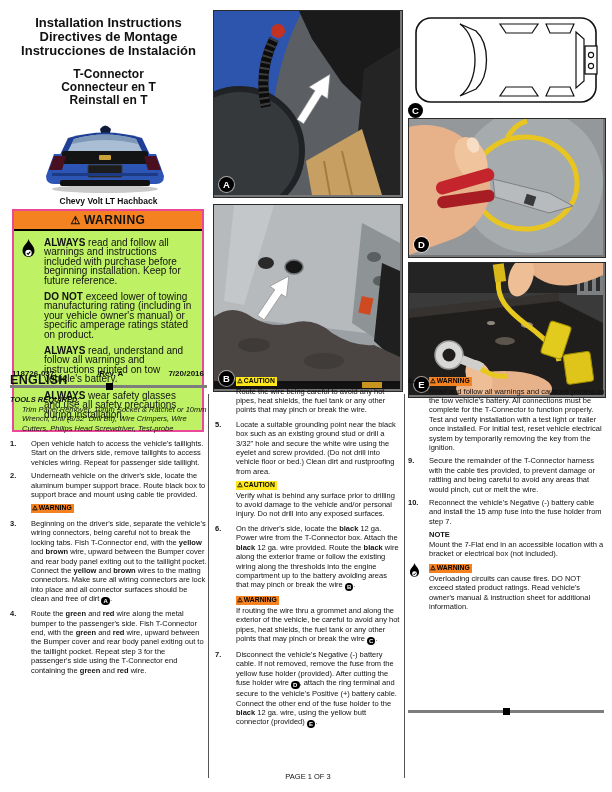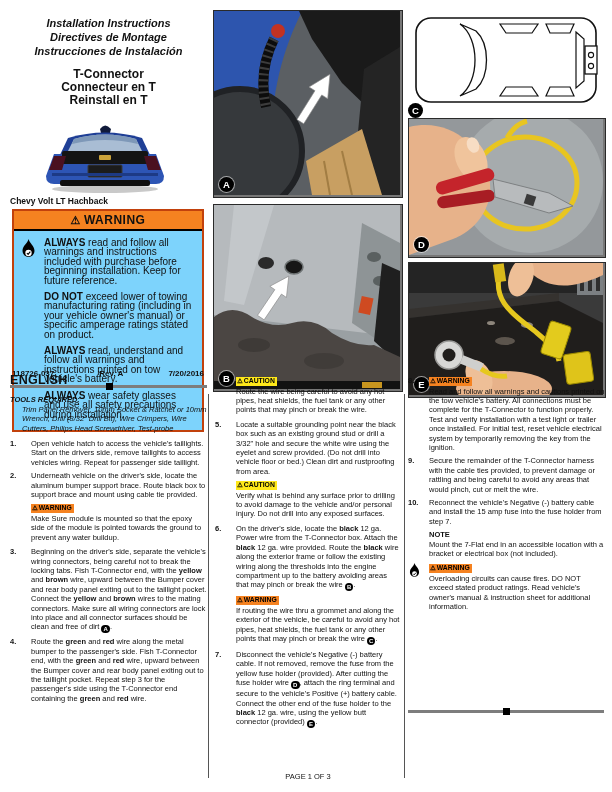--- a/index.html
+++ b/index.html
@@ -1,28 +1,28 @@
 <!DOCTYPE html>
 <html style="--warn: #F58220; --caut: #FFE81A;"><head>
 <meta charset="utf-8">
 <style>
   html,body{margin:0;padding:0;background:#fff;}
   #page{position:relative;width:612px;height:792px;background:#fff;overflow:hidden;
         font-family:"Liberation Sans",sans-serif;color:#111;}
 
   
   #masthead{position:absolute;left:10px;top:16px;width:197px;text-align:center;font-weight:bold;}
-  #masthead .t1{font-size:11px;line-height:14px;font-style:italic;}
+  #masthead .t1{font-size:13px;line-height:14px;}
   #masthead .grp2{margin-top:10px;}
   #masthead .t2{font-size:12px;line-height:13px;}
-  #vehicle-caption{position:absolute;left:10px;top:196px;width:197px;text-align:left;
+  #vehicle-caption{position:absolute;left:10px;top:196px;width:197px;text-align:center;
                    font-weight:bold;font-size:8.5px;}
 
   
-  #main-warning{position:absolute;left:12px;top:209px;width:192px;border:2px solid #c2410c;box-sizing:border-box;background:#7dd3fc;}
+  #main-warning{position:absolute;left:12px;top:209px;width:192px;border:2px solid #ec4899;box-sizing:border-box;background:#bef264;}
   .wb-header{background:var(--warn,#F58220);text-align:center;font-weight:bold;font-size:12px;
              padding:2px 0;border-bottom:2px solid #000;letter-spacing:.5px;}
   .wb-header .tri{font-size:11px;margin-right:3px;}
   .wb-body{position:relative;padding:7px 8px 4px 30px;}
   .wb-body p{margin:0 0 7px 0;font-size:10px;line-height:9.4px;}
   .flame{position:absolute;left:6px;top:8px;}
 
   #doc-meta{position:absolute;left:12px;top:369px;width:192px;display:flex;
             justify-content:space-between;font-size:8px;font-weight:bold;}
   .divider{position:absolute;height:3px;background:#7d7d7d;}
@@ -251,21 +251,20 @@
     <div class="step">
       <span class="num">1.</span>
       <span class="txt">Open vehicle hatch to access the vehicle's taillights. Start on the drivers side, remove tailights to access vehicles wiring. Repeat for passenger side taillight.</span>
     </div>
     <div class="step">
       <span class="num">2.</span>
       <span class="txt">Underneath vehicle on the driver's side, locate the aluminum bumper support brace. Route black box to support brace and mount using cable tie provided.</span>
     </div>
     <div class="sub">
       <span class="chip warn"><span class="tri">⚠</span><span>WARNING</span></span>
-      <div>Make Sure module is mounted so that the epoxy side of the module is pointed towards the ground to prevent any water buildup.</div>
     </div>
     <div class="step">
       <span class="num">3.</span>
       <span class="txt">Beginning on the driver's side, separate the vehicle's wiring connectors, being careful not to break the locking tabs. Fish T-Connector end, with the <b>yellow</b> and <b>brown</b> wire, upward between the Bumper cover and rear body panel exiting out to the taillight pocket. Connect the <b>yellow</b> and <b>brown</b> wires to the mating connectors. Make sure all wiring connectors are lock into place and all connector surfaces should be clean and free of dirt <span class="mk">A</span>.</span>
     </div>
     <div class="step">
       <span class="num">4.</span>
       <span class="txt">Route the <b>green</b> and <b>red</b> wire along the metal bumper to the passenger's side. Fish T-Connector end, with the <b>green</b> and <b>red</b> wire, upward between the Bumper cover and rear body panel exiting out to the taillight pocket. Repeat step 3 for the passenger's side using the T-Connector end containing the <b>green</b> and <b>red</b> wire.</span>
     </div>
   </div>

